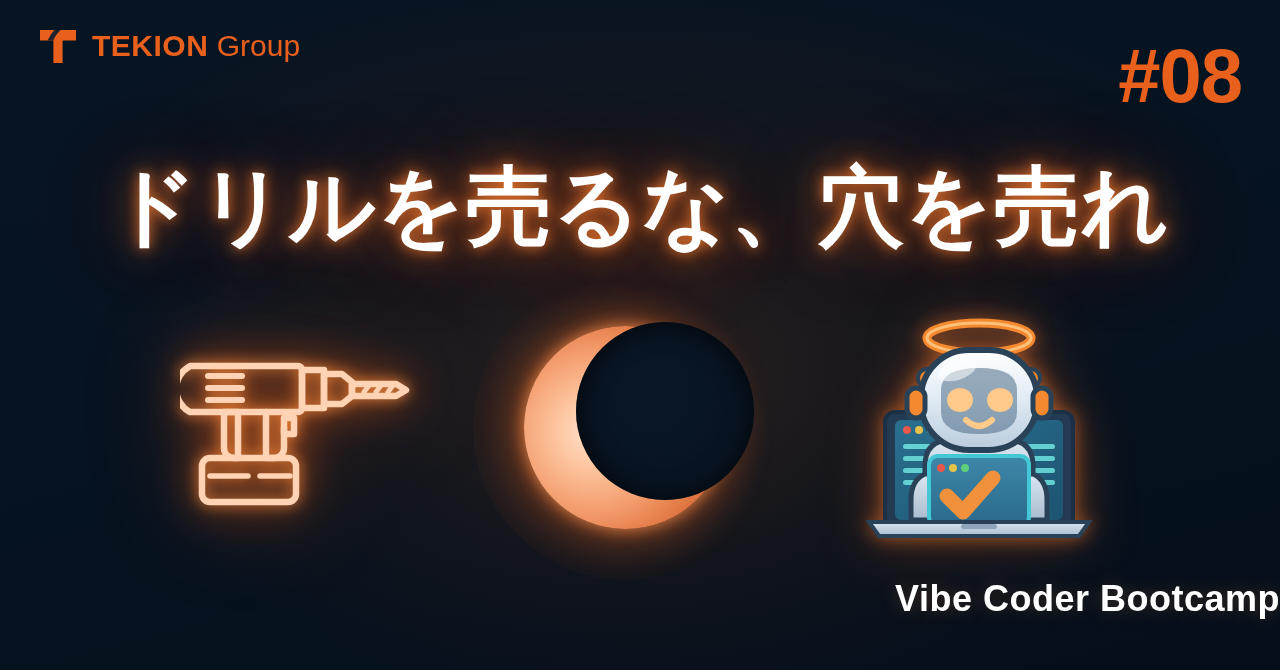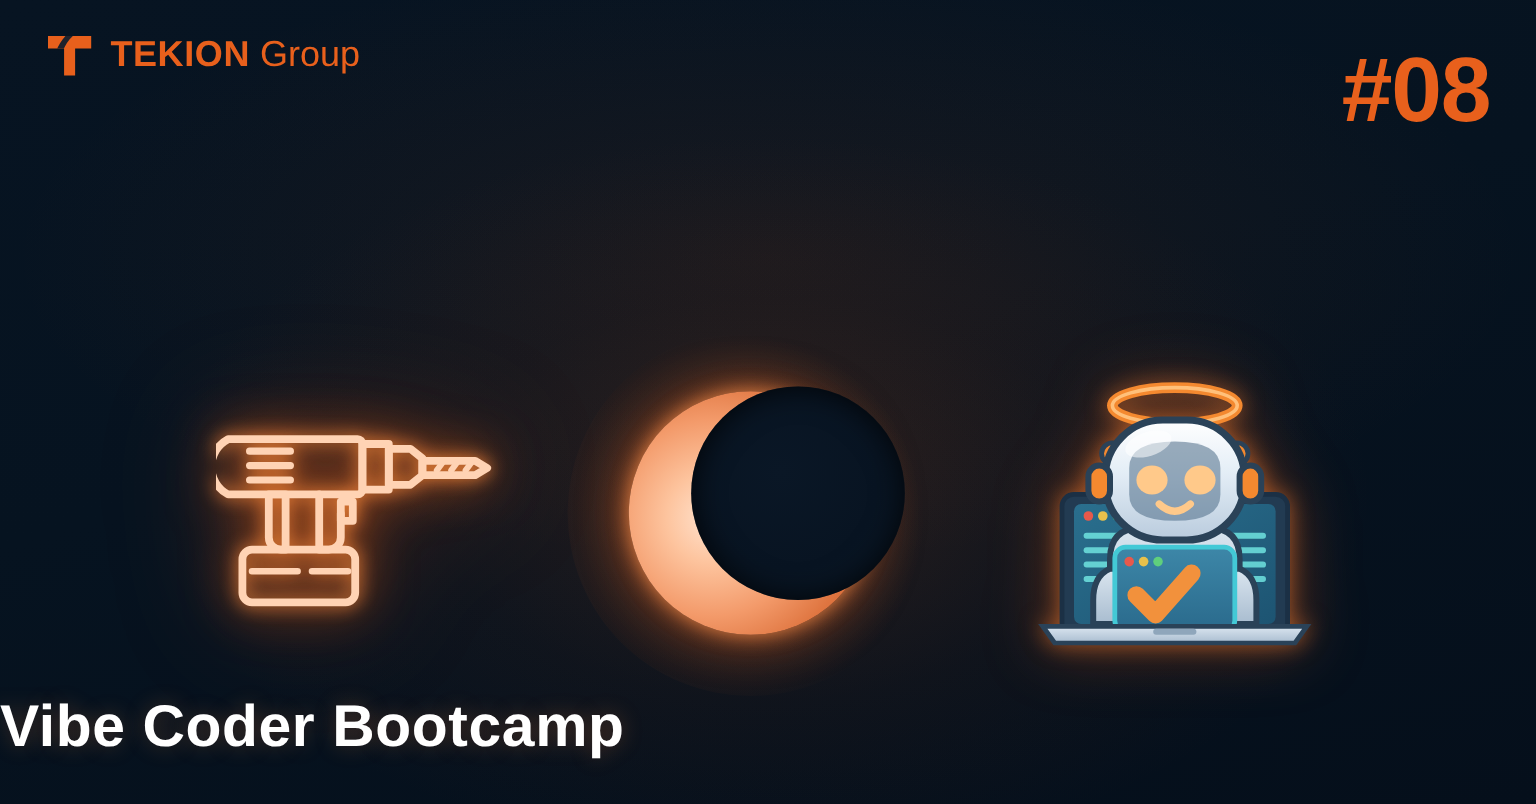--- a/index.html
+++ b/index.html
@@ -109,22 +109,22 @@
   }
 
   .bot-svg { position: absolute; left: 8px; top: 4px; width: 232px; height: 222px;
     filter: drop-shadow(0 0 9px rgba(255,130,50,0.55)) drop-shadow(0 0 26px rgba(225,95,25,0.38)); }
 
   
   .footer {
     position: absolute;
     left: 0; right: 0;
     top: 578px;
-    text-align: left;
-    font-size: 49px;
+    text-align: right;
+    font-size: 36px;
     font-weight: 700;
     color: #ffffff;
     letter-spacing: 0.5px;
     text-shadow: 0 0 18px rgba(255,140,60,0.25);
   }
 </style>
 </head>
 <body>
 
 <div class="slide">
@@ -143,20 +143,21 @@
         </g>
       </svg>
     </span>
     <span class="logo-word">
       <span>TEKION</span><span class="grp">&nbsp;<span>Group</span></span>
     </span>
   </div>
 
   <div class="episode">#08</div>
 
+  <div class="title">ドリルを売るな、穴を売れ</div>
 
   <div class="icons">
 
     <div class="icon-slot slot-drill">
       <svg class="drill-svg" viewBox="0 0 250 175" fill="none" stroke="#ffd3b4" stroke-width="6.5" stroke-linecap="round" stroke-linejoin="round">
 
         <path d="M10,26 h108 a4,4 0 0 1 4,4 v38 a4,4 0 0 1 -4,4 h-108 a26,26 0 0 1 0,-46 z"></path>
 
         <path d="M28,36 h34 M28,48 h34 M28,60 h34" stroke-width="6"></path>
 

